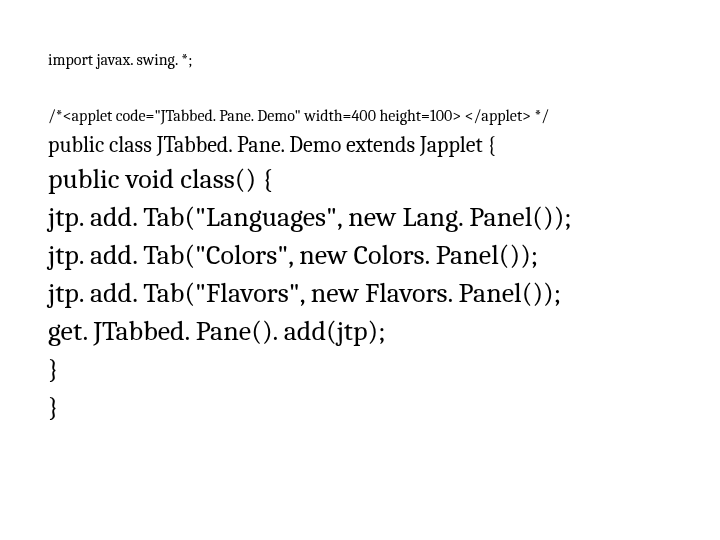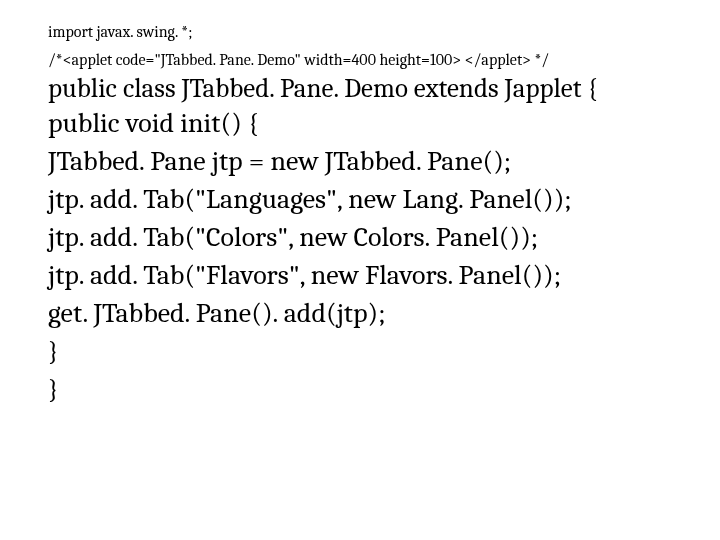--- a/index.html
+++ b/index.html
@@ -14,38 +14,38 @@
   .page {
     padding: 18px 0 0 48px;
     width: 620px;
   }
   .line {
     white-space: pre-wrap;
   }
   .small {
     font-size: 16px;
     line-height: 28px;
+    margin-top: 28px;
   }
   .medium {
-    font-size: 27px;
+    font-size: 22px;
     line-height: 30px;
   }
   .large {
     font-size: 28px;
     line-height: 38px;
   }
 </style>
 </head>
 <body>
 
 <div class="page">
   <div class="line small">import javax. swing. *;</div>
   <div class="line small">/*&lt;applet code="JTabbed. Pane. Demo" width=400 height=100&gt; &lt;/applet&gt; */</div>
   <div class="line medium">public class JTabbed. Pane. Demo extends Japplet {</div>
-  <div class="line large">public void init() {</div>
-  <div class="line large">JTabbed. Pane jtp = new JTabbed. Pane();</div>
+  <div class="line large">public void class() {</div>
   <div class="line large">jtp. add. Tab("Languages", new Lang. Panel());</div>
   <div class="line large">jtp. add. Tab("Colors", new Colors. Panel());</div>
   <div class="line large">jtp. add. Tab("Flavors", new Flavors. Panel());</div>
   <div class="line large">get. JTabbed. Pane(). add(jtp);</div>
   <div class="line large">}</div>
   <div class="line large">}</div>
 </div>
 
 </body></html>

